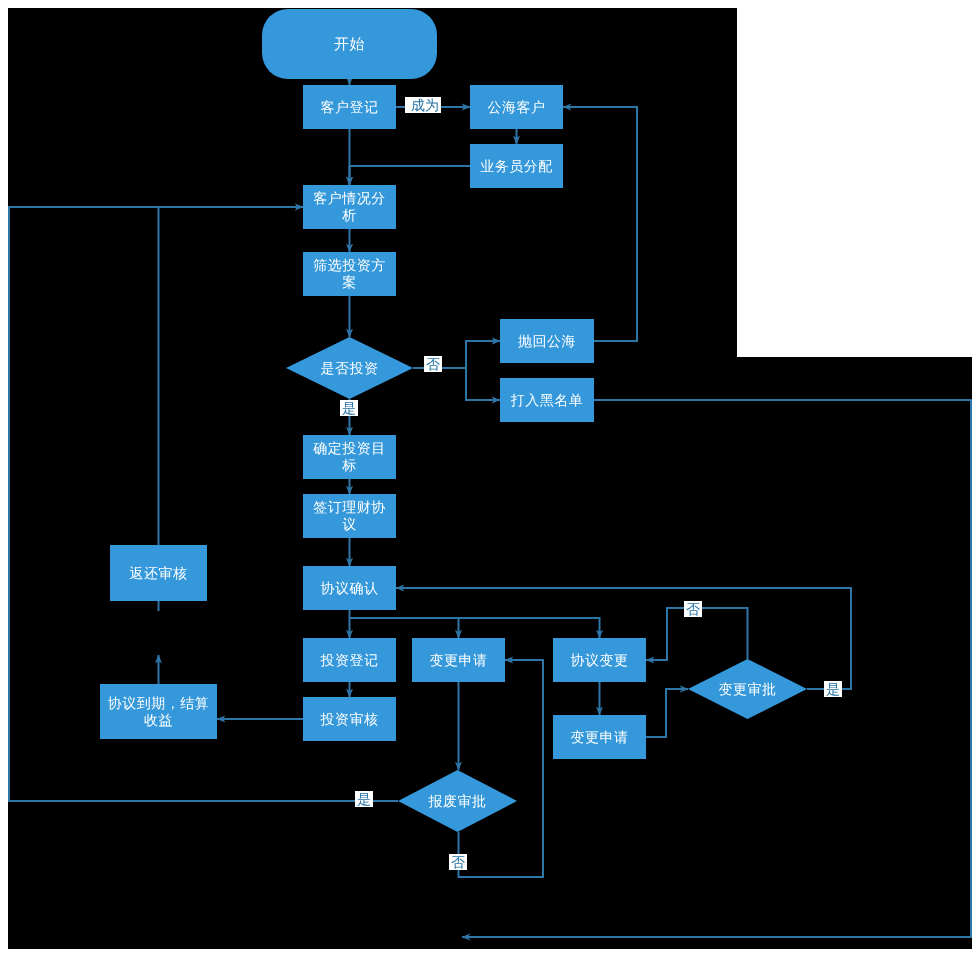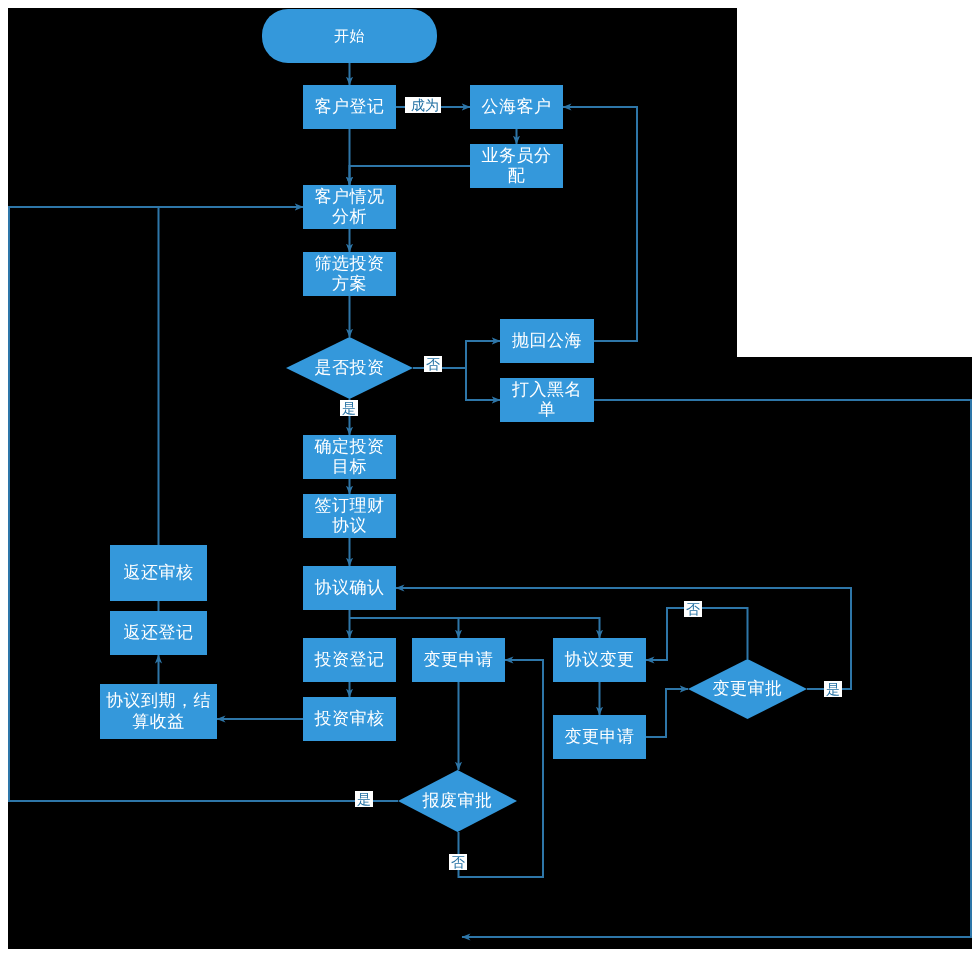--- a/index.html
+++ b/index.html
@@ -32,21 +32,21 @@
 
   .node {
     position: absolute;
     background: #3498db;
     color: #ffffff;
     display: flex;
     align-items: center;
     justify-content: center;
     text-align: center;
     line-height: 1.18;
-    font-size: 17px;
+    font-size: 14px;
     letter-spacing: 0.5px;
     box-sizing: border-box;
     padding: 2px 4px;
   }
   .node.terminal {
     border-radius: 26px;
     font-size: 15px;
   }
   .node.diamond {
     background: transparent;
@@ -140,21 +140,21 @@
       <path d="M807,689 L851,689 L851,588 L396,588" marker-end="url(#arr)"></path>
 
       <path d="M458.5,682 L458.5,770" marker-end="url(#arr)"></path>
 
       <path d="M398,801 L9,801 L9,207 L158.5,207"></path>
 
       <path d="M458.5,832 L458.5,877 L543,877 L543,660 L505,660" marker-end="url(#arr)"></path>
     </g>
   </svg>
 
-  <div class="node terminal" style="left:262px;top:9px;width:175px;height:54px;">
+  <div class="node terminal" style="left:262px;top:9px;width:175px;height:70px;">
     <span>开始</span>
   </div>
 
   <div class="node" style="left:303px;top:85px;width:93px;height:44px;">
     <span>客户登记</span>
   </div>
 
   <div class="node" style="left:470px;top:85px;width:93px;height:44px;">
     <span>公海客户</span>
   </div>
@@ -229,23 +229,20 @@
     <svg class="dshape" viewBox="0 0 119 62" preserveAspectRatio="none">
       <polygon points="59.5,0 119,31 59.5,62 0,31" fill="#3498db"></polygon>
     </svg>
     <span class="dlabel">报废审批</span>
   </div>
 
   <div class="node" style="left:110px;top:545px;width:97px;height:56px;">
     <span>返还审核</span>
   </div>
 
-  <div class="node" style="left:110px;top:611px;width:97px;height:44px;">
-    <span>返还登记</span>
-  </div>
 
   <div class="node" style="left:100px;top:684px;width:117px;height:55px;">
     <span>协议到期，结算收益</span>
   </div>
 
 
   <div class="edge-label" style="left:405px;top:97px;padding-left:6px;">成为</div>
   <div class="edge-label" style="left:424px;top:356px;">否</div>
   <div class="edge-label" style="left:340px;top:400px;">是</div>
   <div class="edge-label" style="left:684px;top:601px;">否</div>

